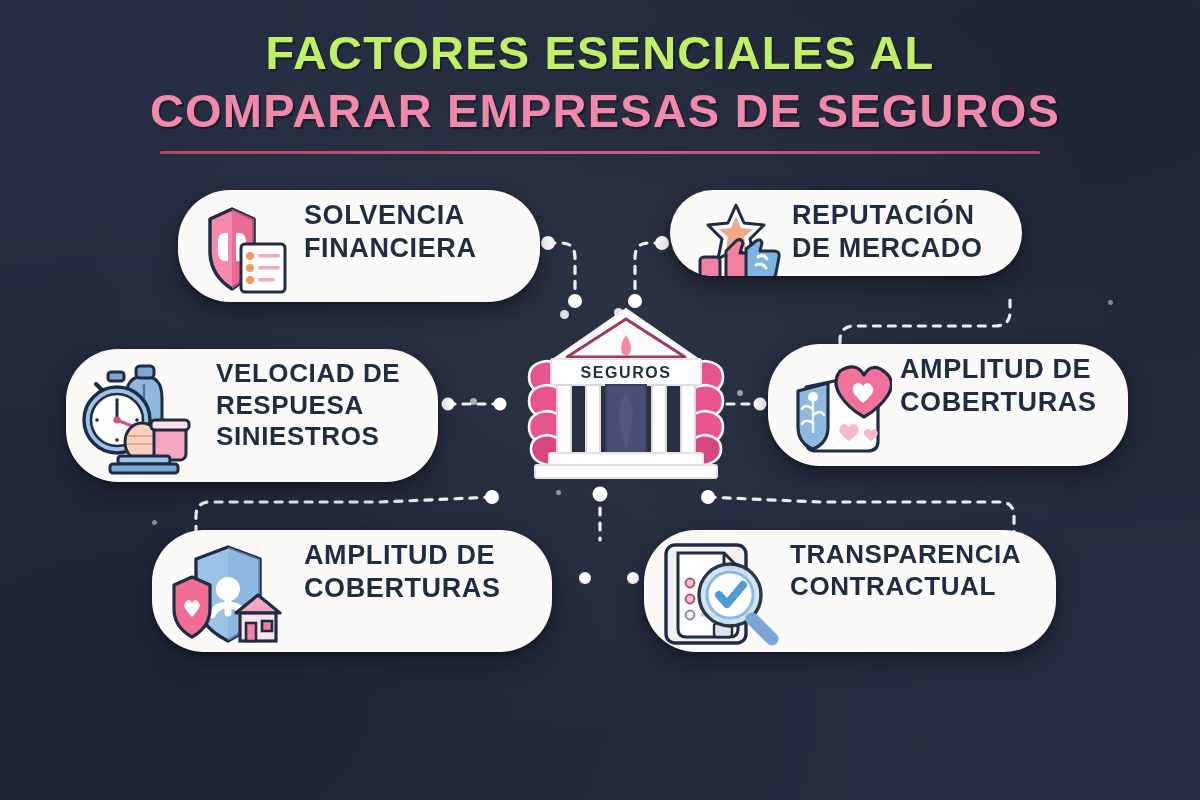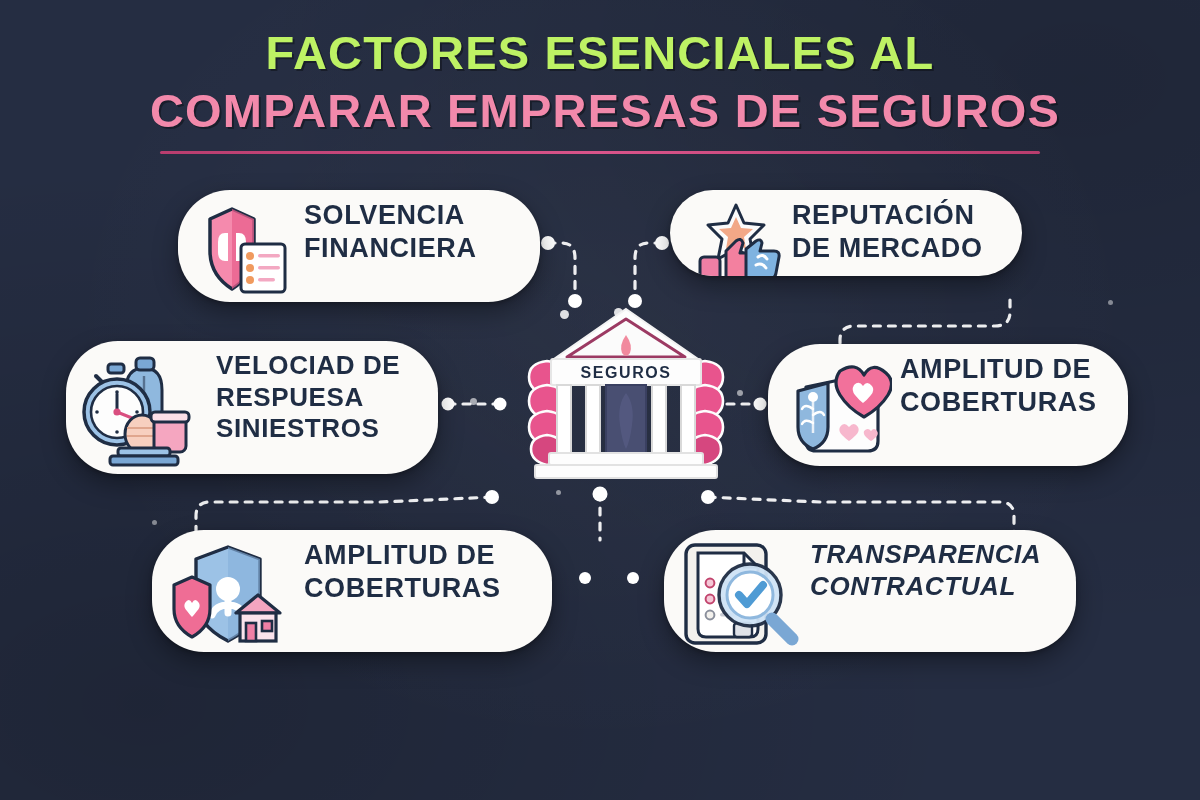--- a/index.html
+++ b/index.html
@@ -71,24 +71,24 @@
     font-size:27px;
     letter-spacing:0.6px;
     line-height:1.22;
     padding-left:8px;
     white-space:pre-line;
   }
 
   
   #card-solvencia    { left:178px; top:190px;  width:362px; height:112px; }
   #card-reputacion   { left:670px; top:190px;  width:352px; height:86px; }
-  #card-velocidad    { left:66px;  top:341px;  width:372px; height:133px; }
+  #card-velocidad    { left:66px;  top:349px;  width:372px; height:133px; }
   #card-amplitud-r   { left:768px; top:344px;  width:360px; height:122px; }
   #card-amplitud-b   { left:152px; top:530px;  width:400px; height:122px; }
-  #card-transparencia{ left:664px; top:530px;  width:412px; height:122px;font-style:italic; }
+  #card-transparencia{ left:644px; top:530px;  width:412px; height:122px; }
 
   #card-velocidad .card-label { font-size:26px; }
   #card-transparencia .card-label { font-size:26px; }
   #card-amplitud-b .card-label { font-size:27px; }
 
   
   .bank{
     position:absolute; left:513px; top:303px;
     width:226px; height:182px;
   }

